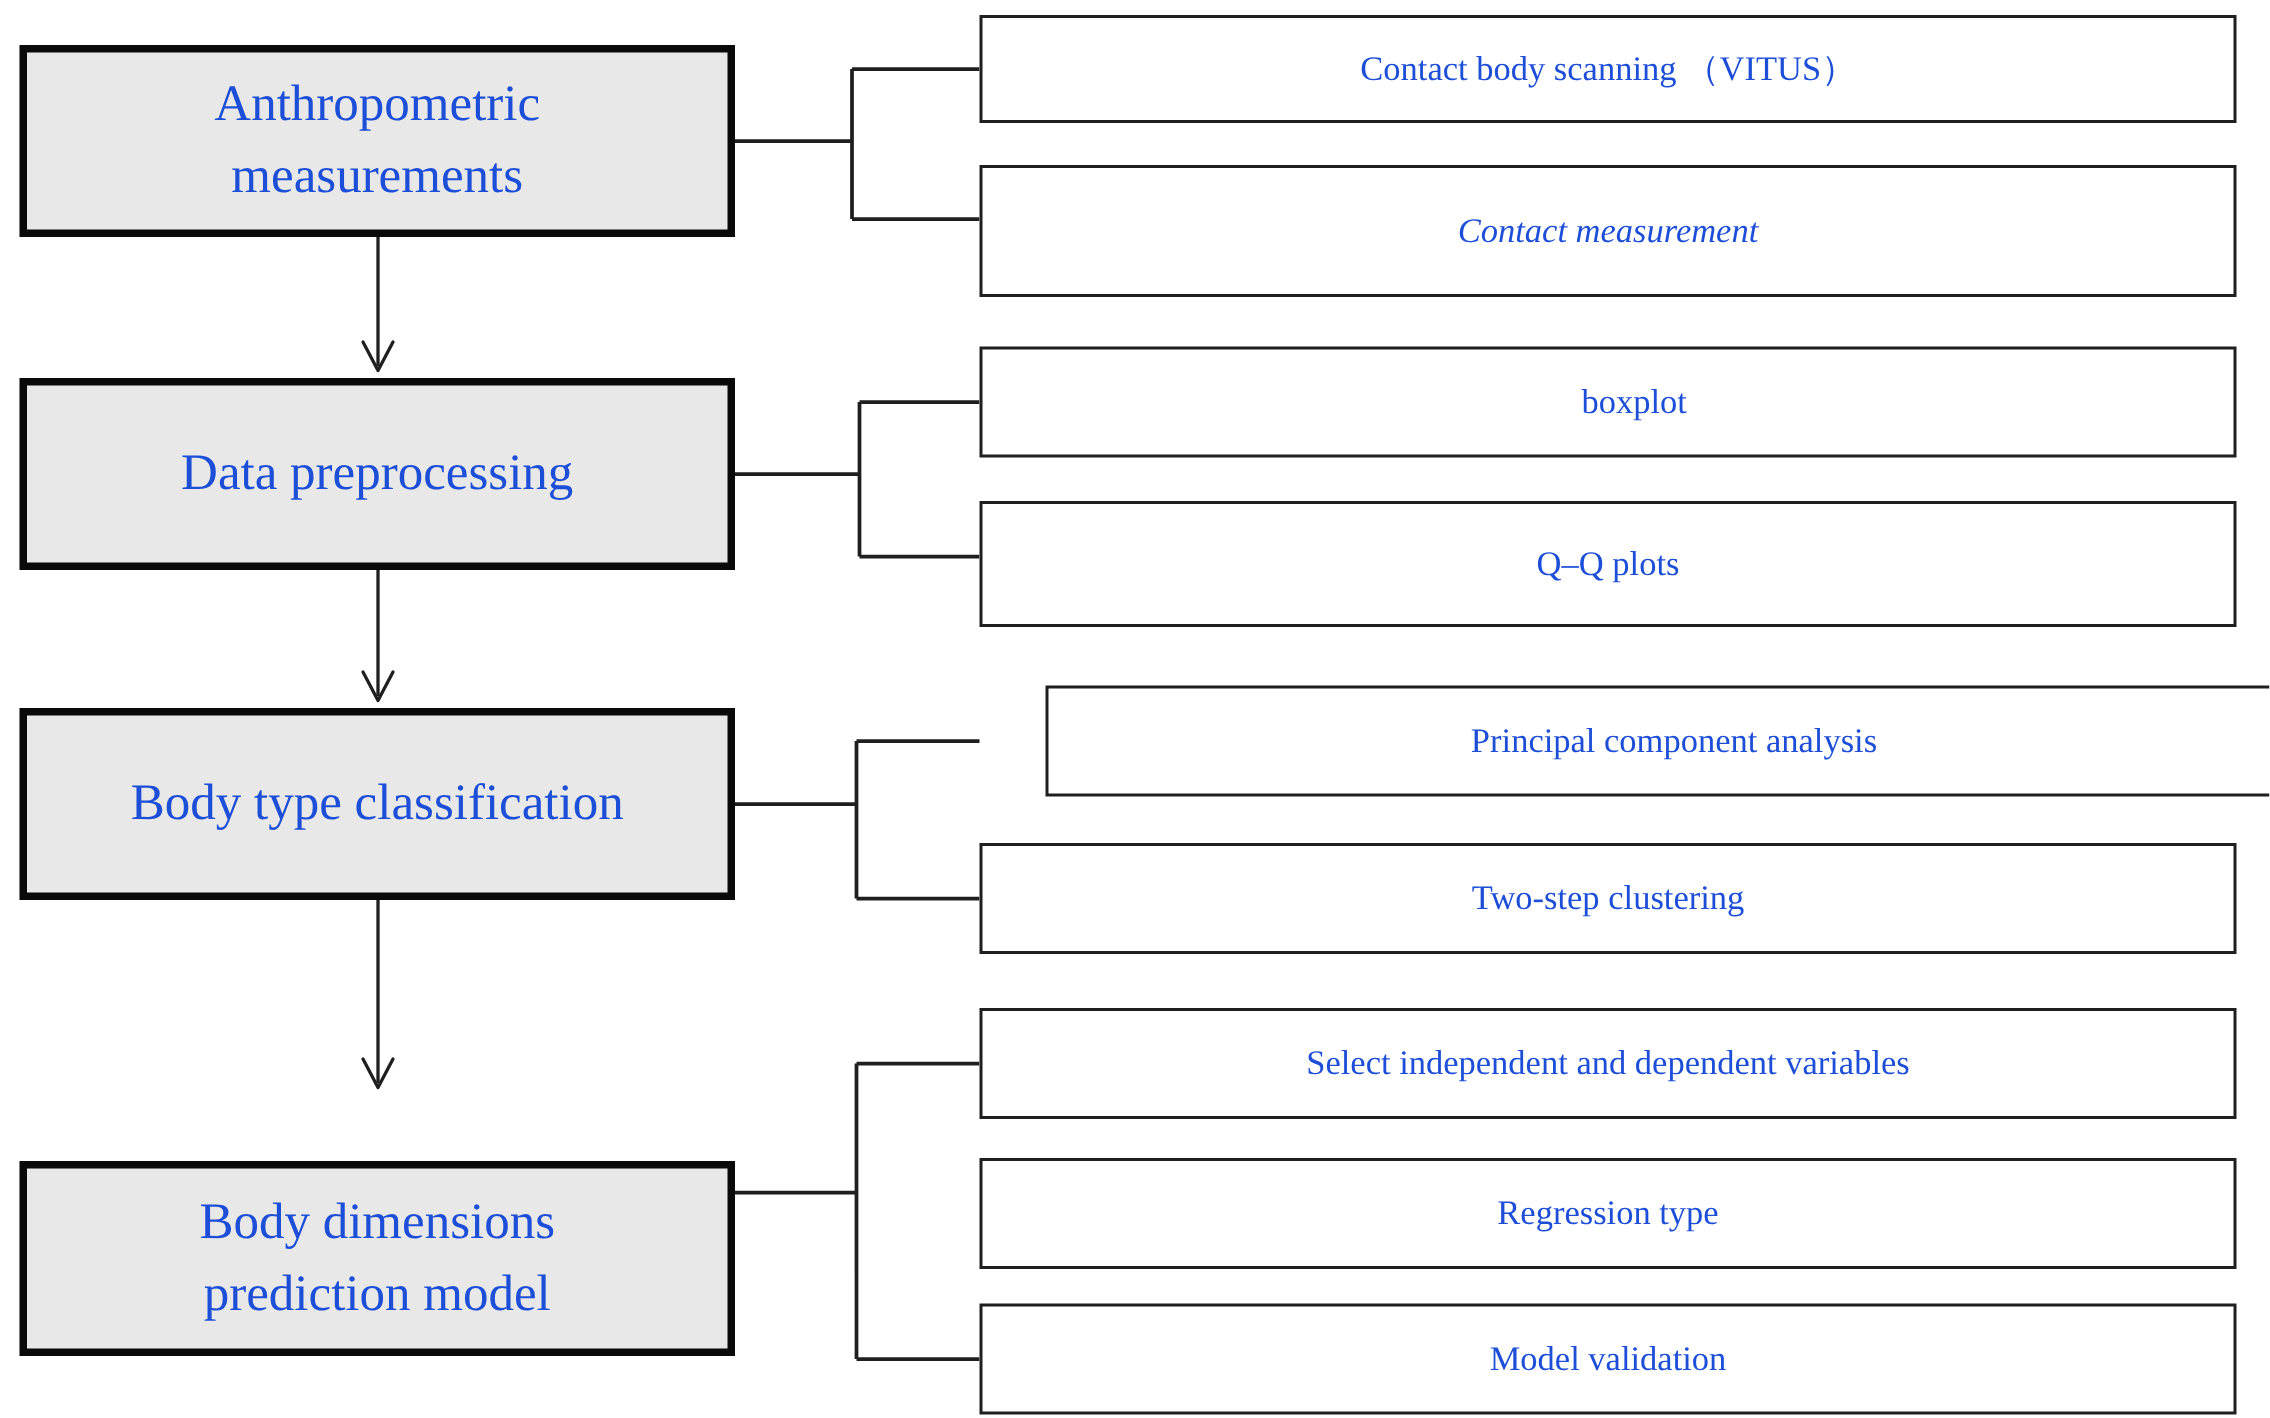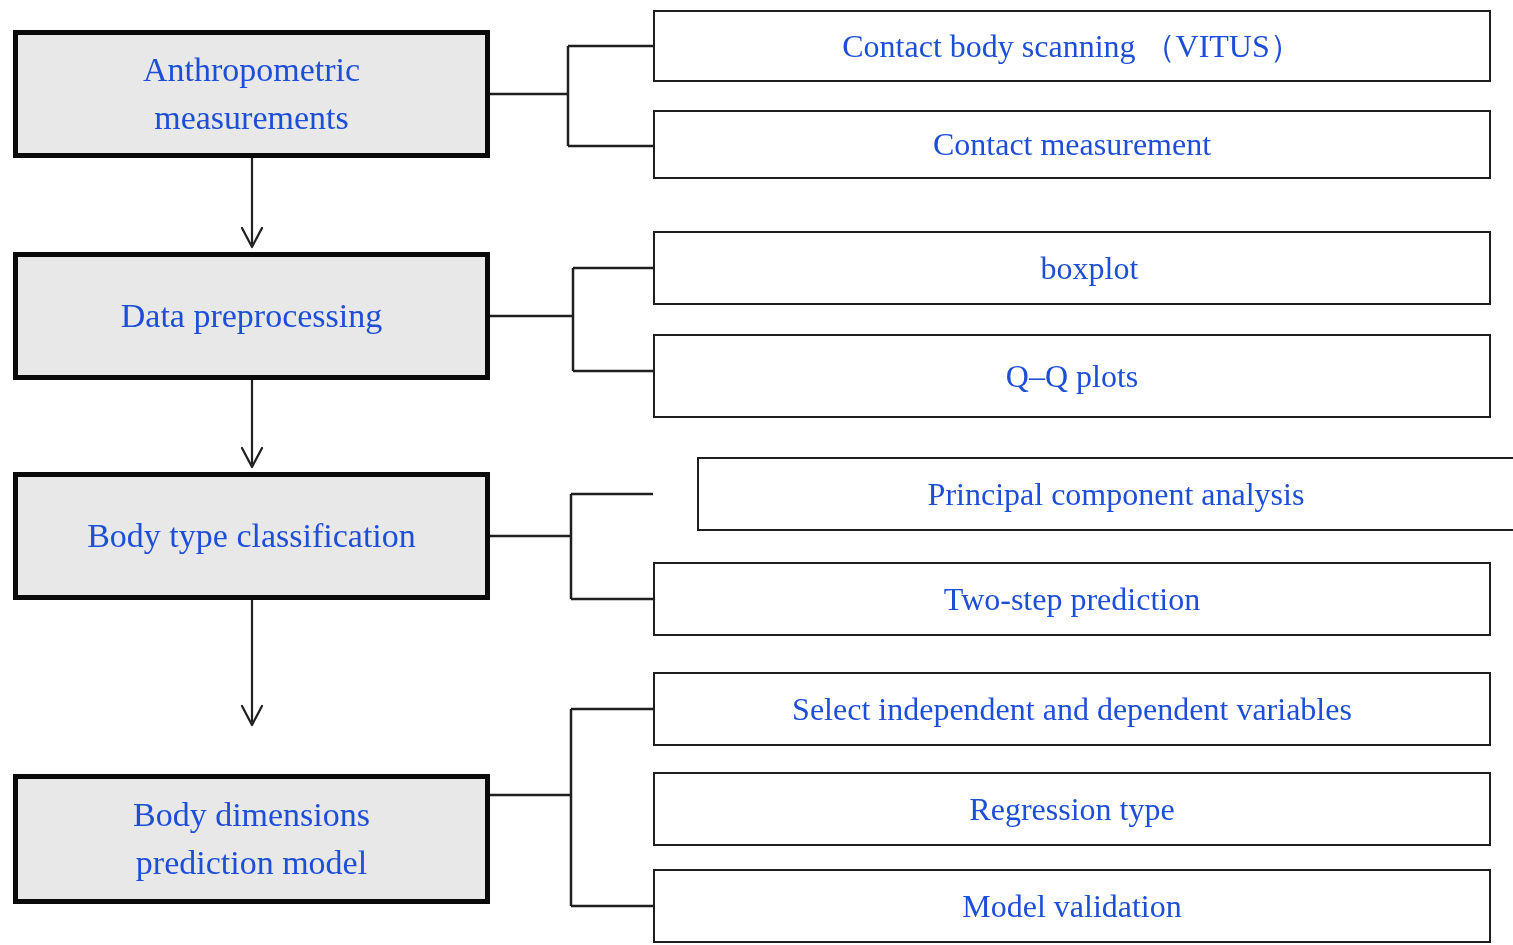--- a/index.html
+++ b/index.html
@@ -49,25 +49,25 @@
     position: absolute;
     left: 653px;
     width: 838px;
     box-sizing: border-box;
     background: #ffffff;
     border: 2.5px solid #1f1f1f;
     display: flex;
     align-items: center;
     justify-content: center;
     text-align: center;
-    font-size: 32px;
+    font-size: 23px;
     line-height: 1.2;
   }
   .r0 { top: 10px;  height: 72px; }
-  .r1 { top: 110px; height: 69px; }
+  .r1 { top: 110px; height: 88px; font-style: italic; }
   .r2 { top: 231px; height: 74px; padding-left: 35px; }
   .r3 { top: 334px; height: 84px; }
   .r4 { top: 457px; height: 74px; margin-left: 44px; }
   .r5 { top: 562px; height: 74px; }
   .r6 { top: 672px; height: 74px; align-items: center; }
   .r7 { top: 772px; height: 74px; }
   .r8 { top: 869px; height: 74px; }
 </style>
 </head>
 <body>
@@ -113,21 +113,21 @@
   <div class="step r2">
     <span>boxplot</span>
   </div>
   <div class="step r3">
     <span>Q–Q plots</span>
   </div>
   <div class="step r4">
     <span>Principal component analysis</span>
   </div>
   <div class="step r5">
-    <span>Two-step prediction</span>
+    <span>Two-step clustering</span>
   </div>
   <div class="step r6">
     <span>Select independent and dependent variables</span>
   </div>
   <div class="step r7">
     <span>Regression type</span>
   </div>
   <div class="step r8">
     <span>Model validation</span>
   </div>

